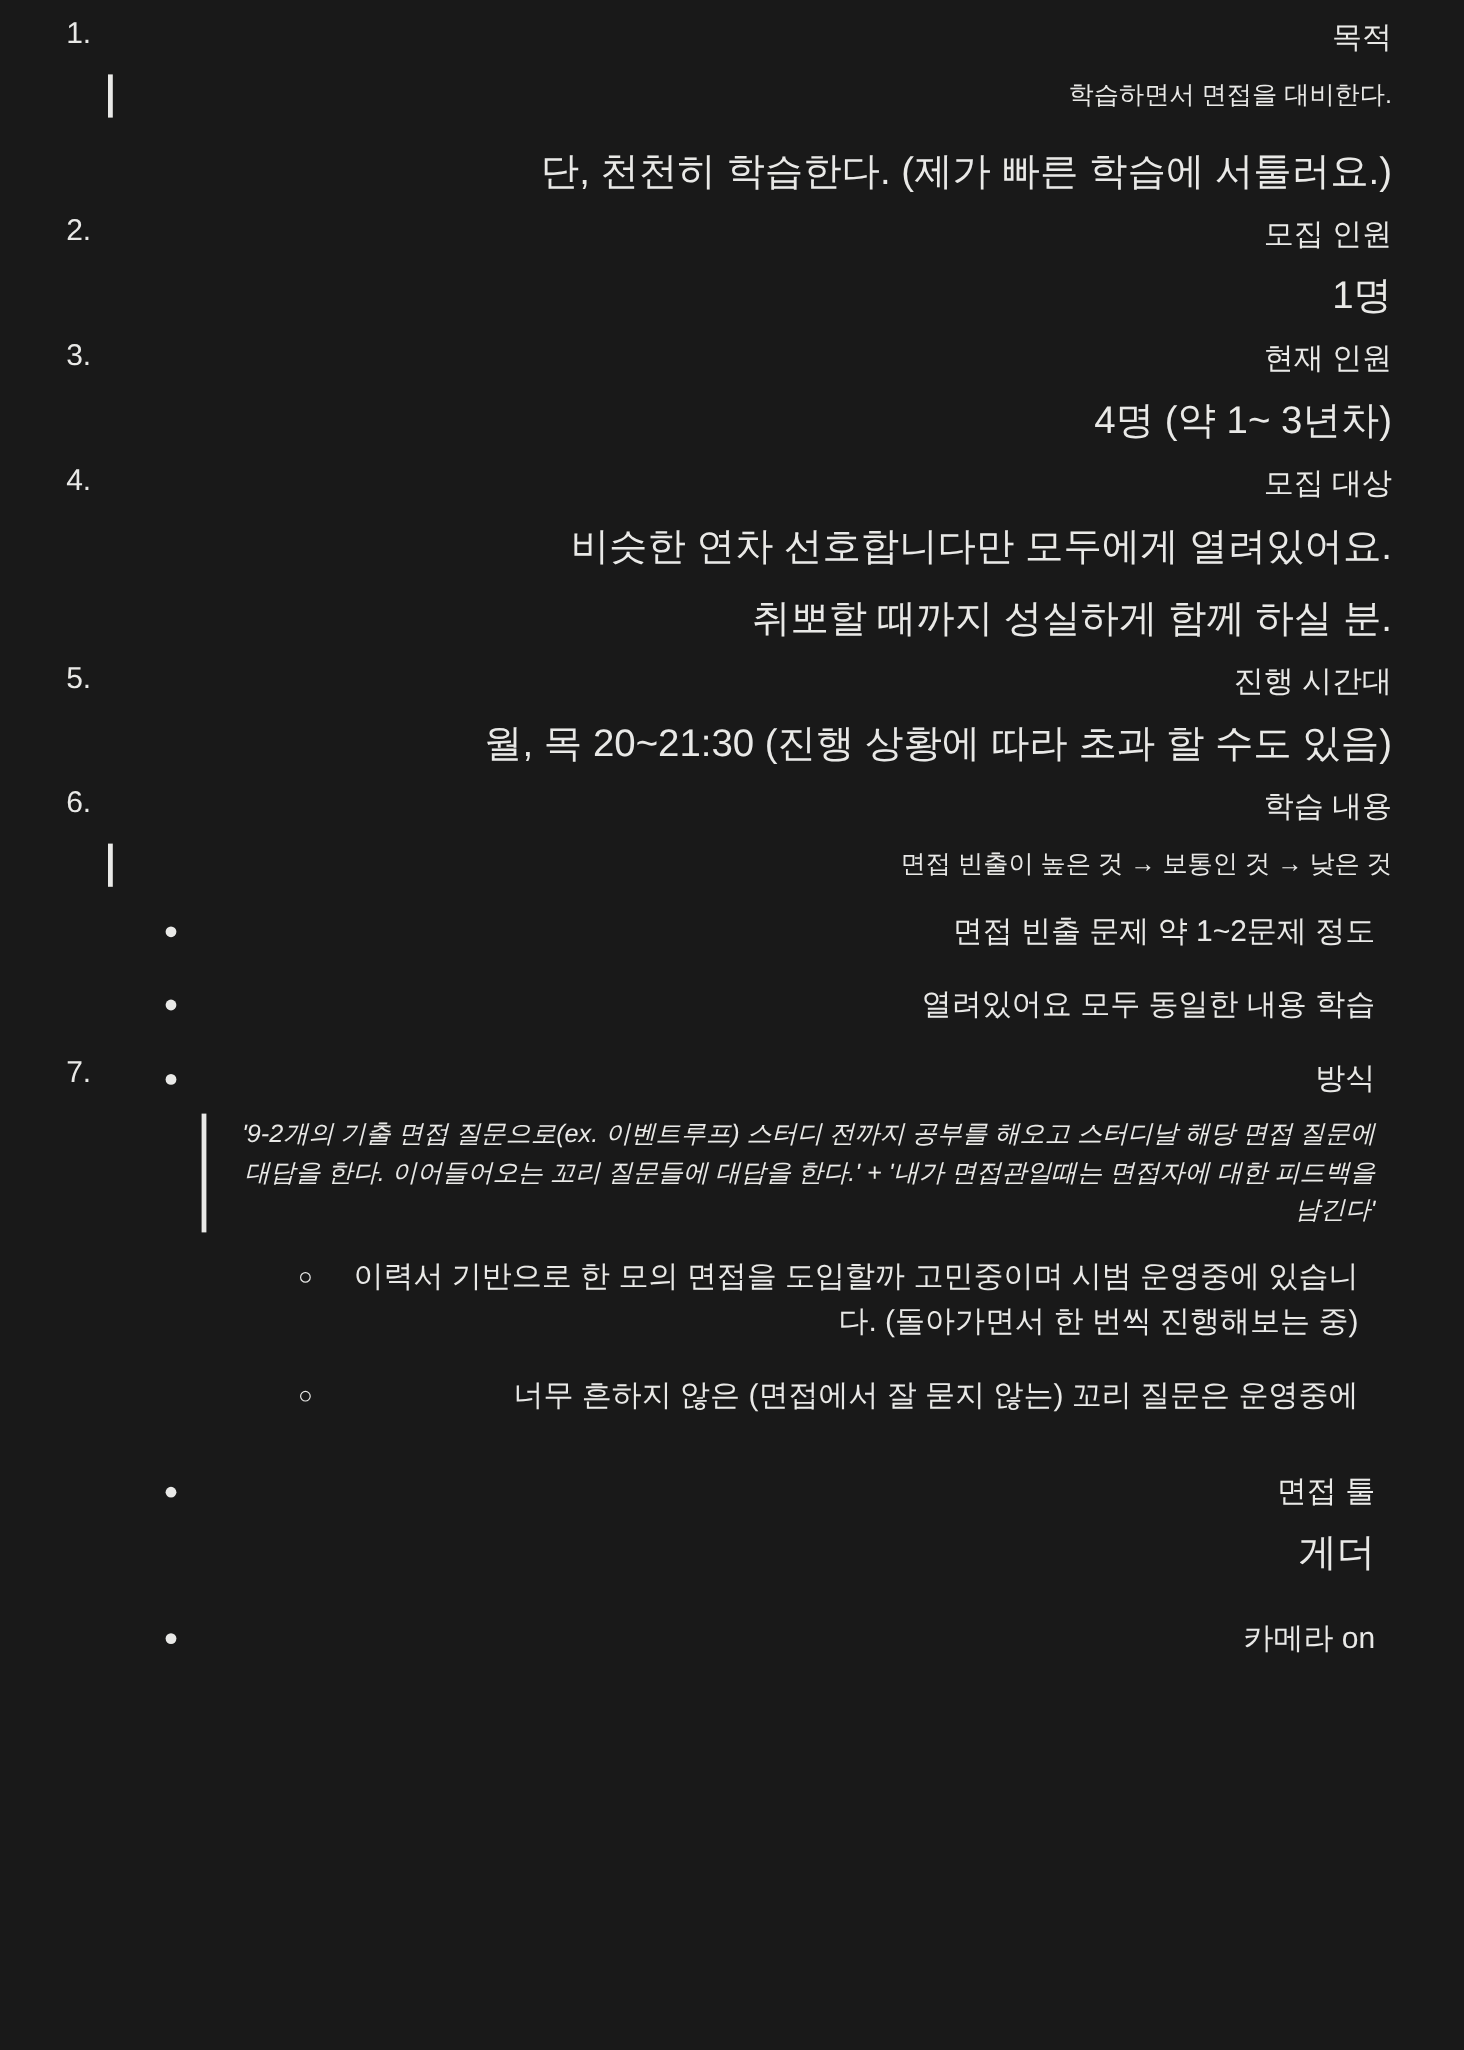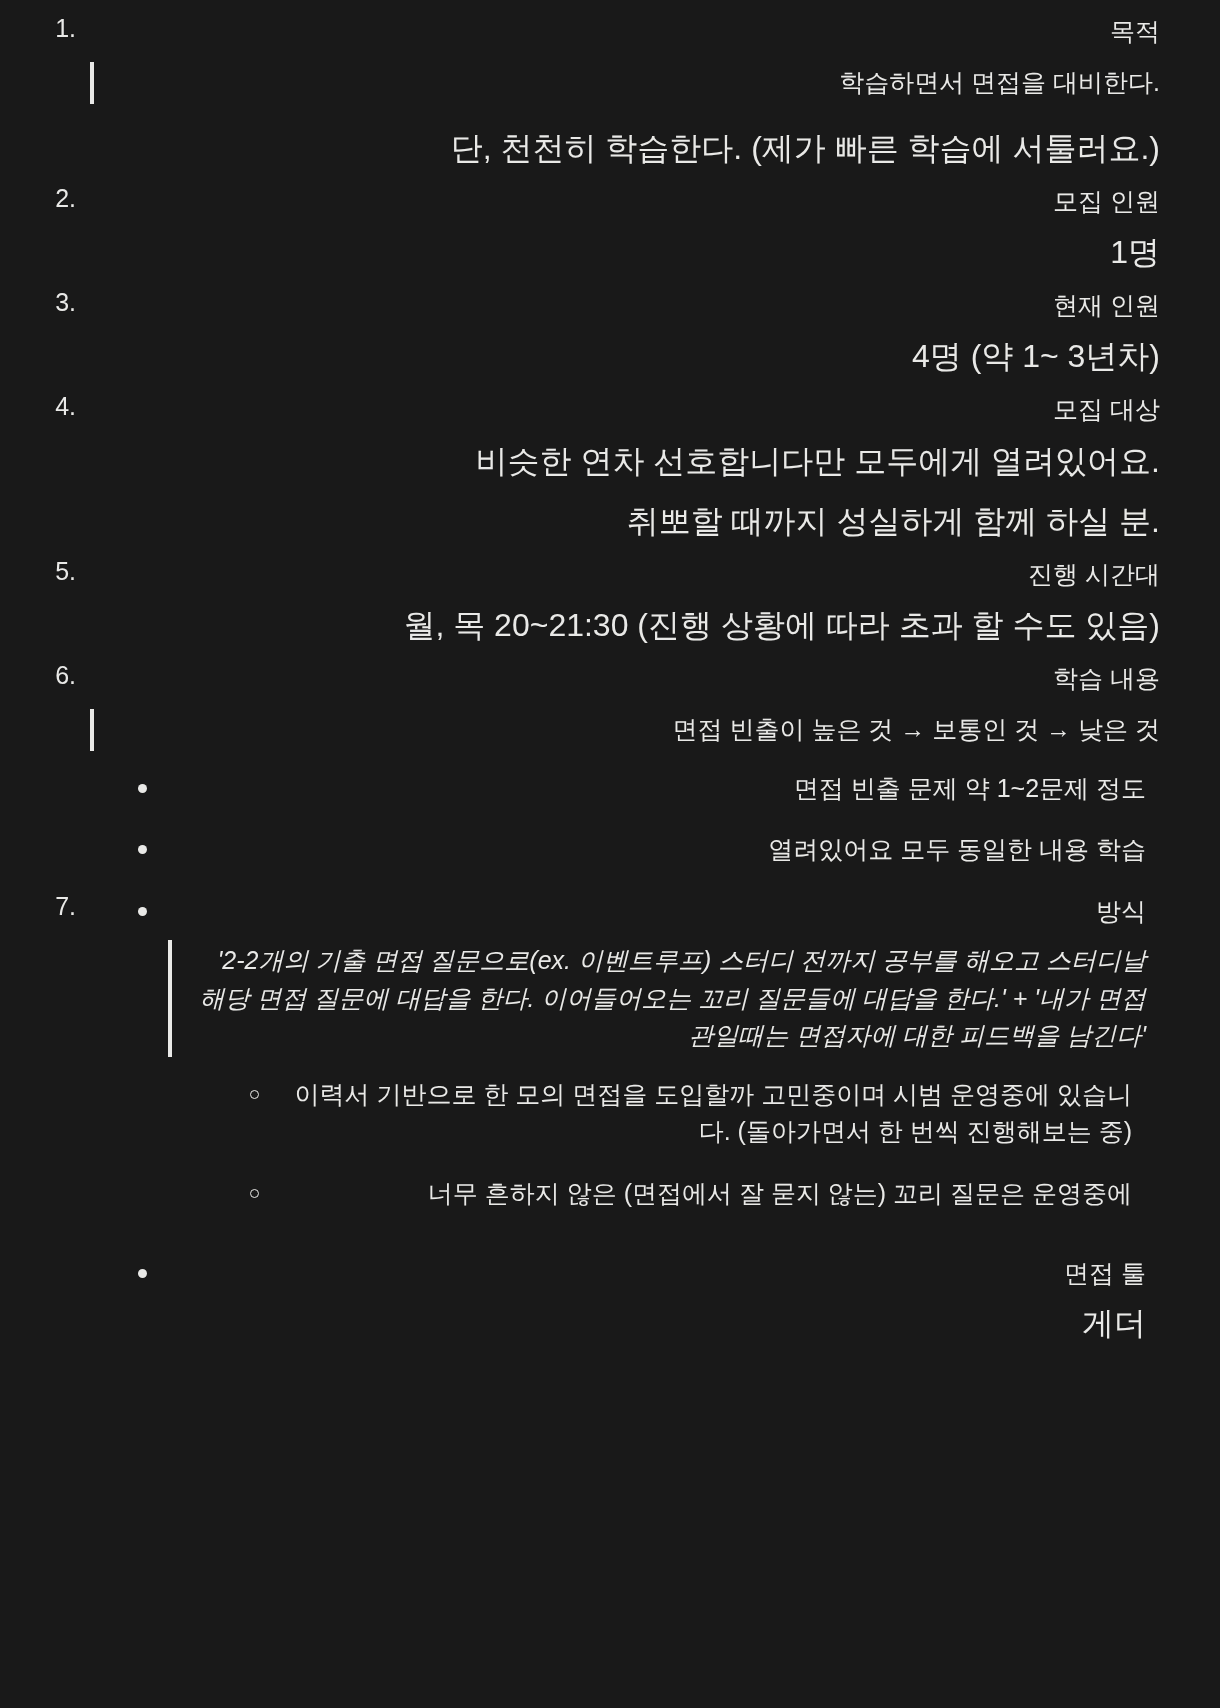--- a/index.html
+++ b/index.html
@@ -56,21 +56,21 @@
     line-height: 1.5;
     padding: 6px 0;
     margin: 0;
   }
 
   
   .quote {
     border-left: 4px solid #e9e9e7;
     padding: 2px 0 2px 22px;
     margin: 10px 0 14px 4px;
-    font-size: 25px;
+    font-size: 21px;
     line-height: 1.5;
   }
   .quote.italic { font-style: italic; }
 
   
   ul.b1, ul.b2 {
     list-style: none;
     margin: 0;
     padding: 0;
   }
@@ -147,27 +147,28 @@
       <ul class="b1">
         <li>면접 빈출 문제 약 1~2문제 정도</li>
         <li>열려있어요 모두 동일한 내용 학습</li>
       </ul>
     </li>
 
     <li>
       <ul class="b1">
         <li>
           <span>방식</span>
-          <div class="quote italic">'2-2개의 기출 면접 질문으로(ex. 이벤트루프) 스터디 전까지 공부를 해오고 스터디날 해당 면접 질문에 대답을 한다. 이어들어오는 꼬리 질문들에 대답을 한다.' + '내가 면접관일때는 면접자에 대한 피드백을 남긴다'</div>
+          <div class="quote italic">'9-2개의 기출 면접 질문으로(ex. 이벤트루프) 스터디 전까지 공부를 해오고 스터디날 해당 면접 질문에 대답을 한다. 이어들어오는 꼬리 질문들에 대답을 한다.' + '내가 면접관일때는 면접자에 대한 피드백을 남긴다'</div>
           <ul class="b2">
             <li>이력서 기반으로 한 모의 면접을 도입할까 고민중이며 시범 운영중에 있습니다. (돌아가면서 한 번씩 진행해보는 중)</li>
             <li>너무 흔하지 않은 (면접에서 잘 묻지 않는) 꼬리 질문은 운영중에</li>
           </ul>
         </li>
         <li>
           <span>면접 툴</span>
           <div class="para">게더</div>
         </li>
+        <li>카메라 on</li>
       </ul>
     </li>
 
   </ol>
 </div>
 
 </body></html>

